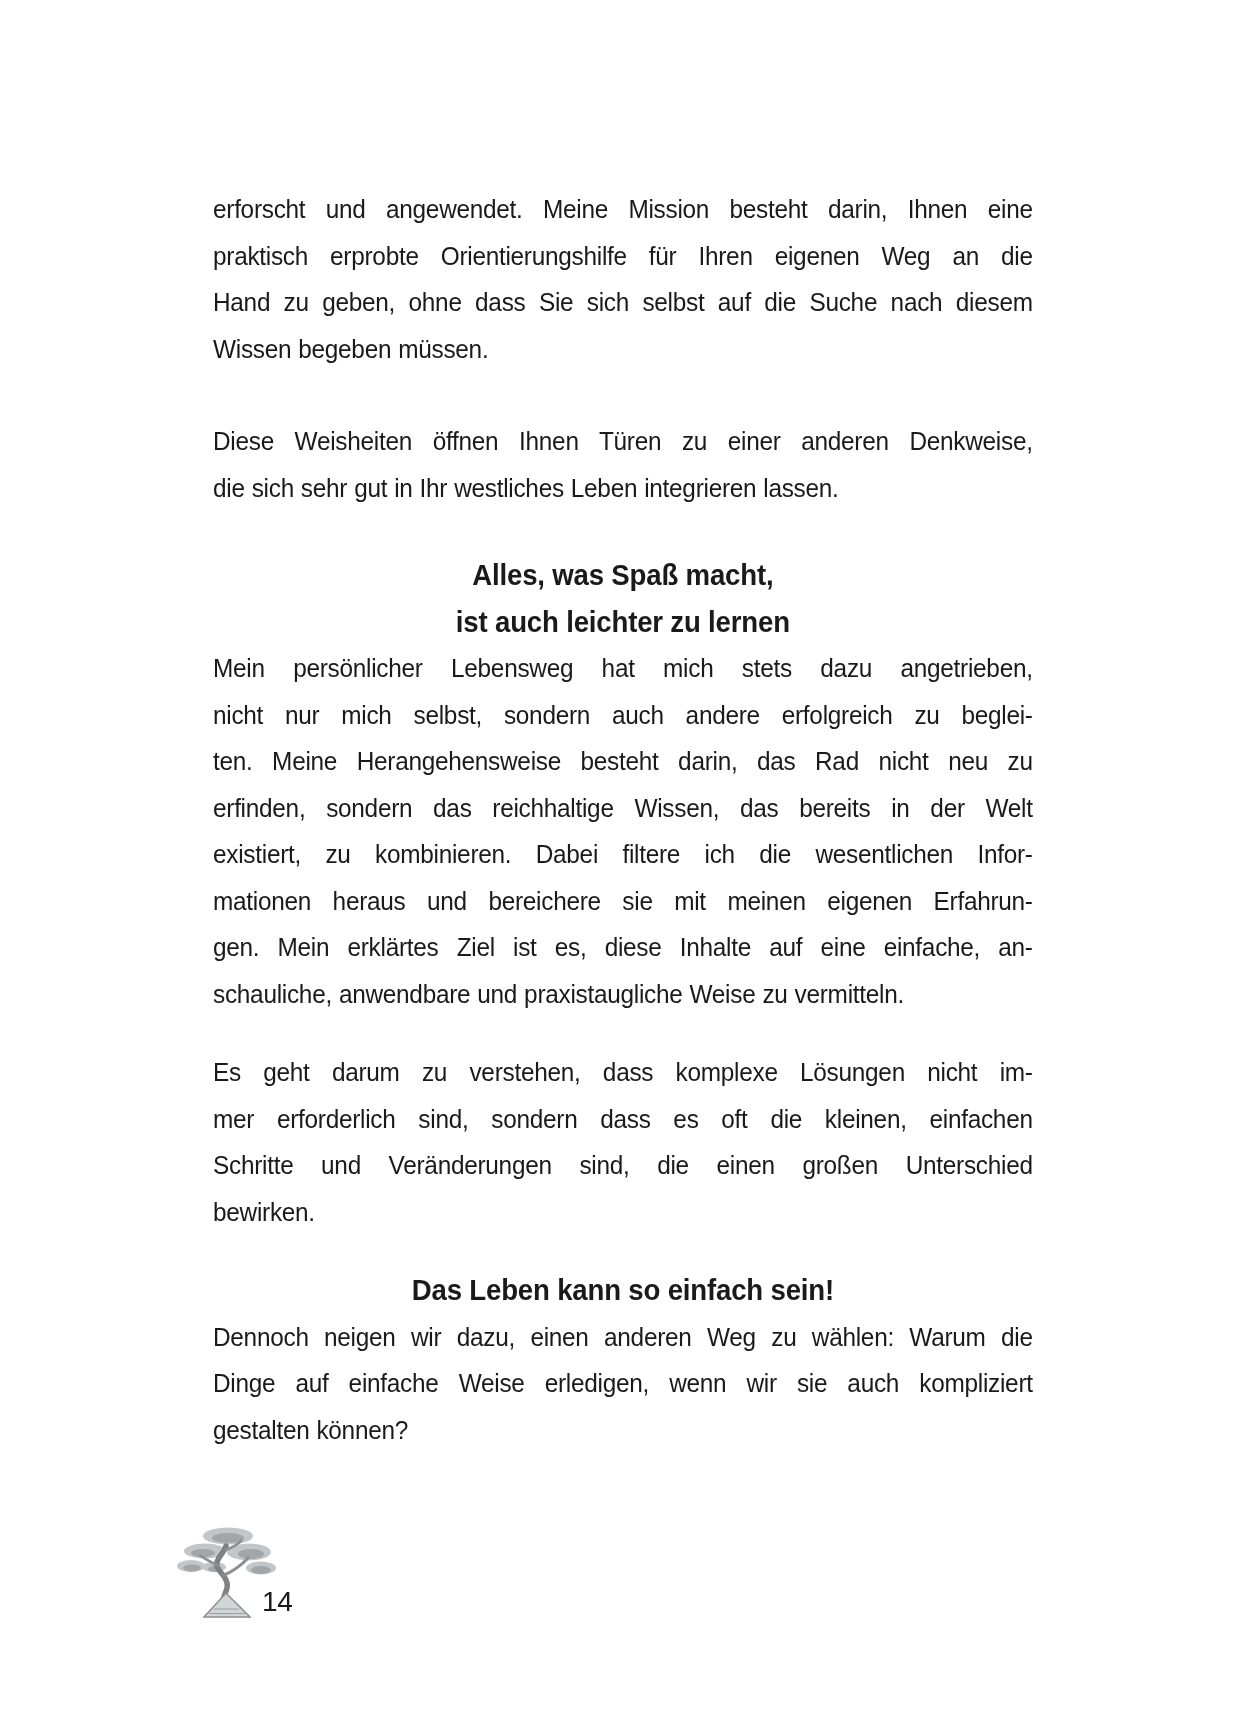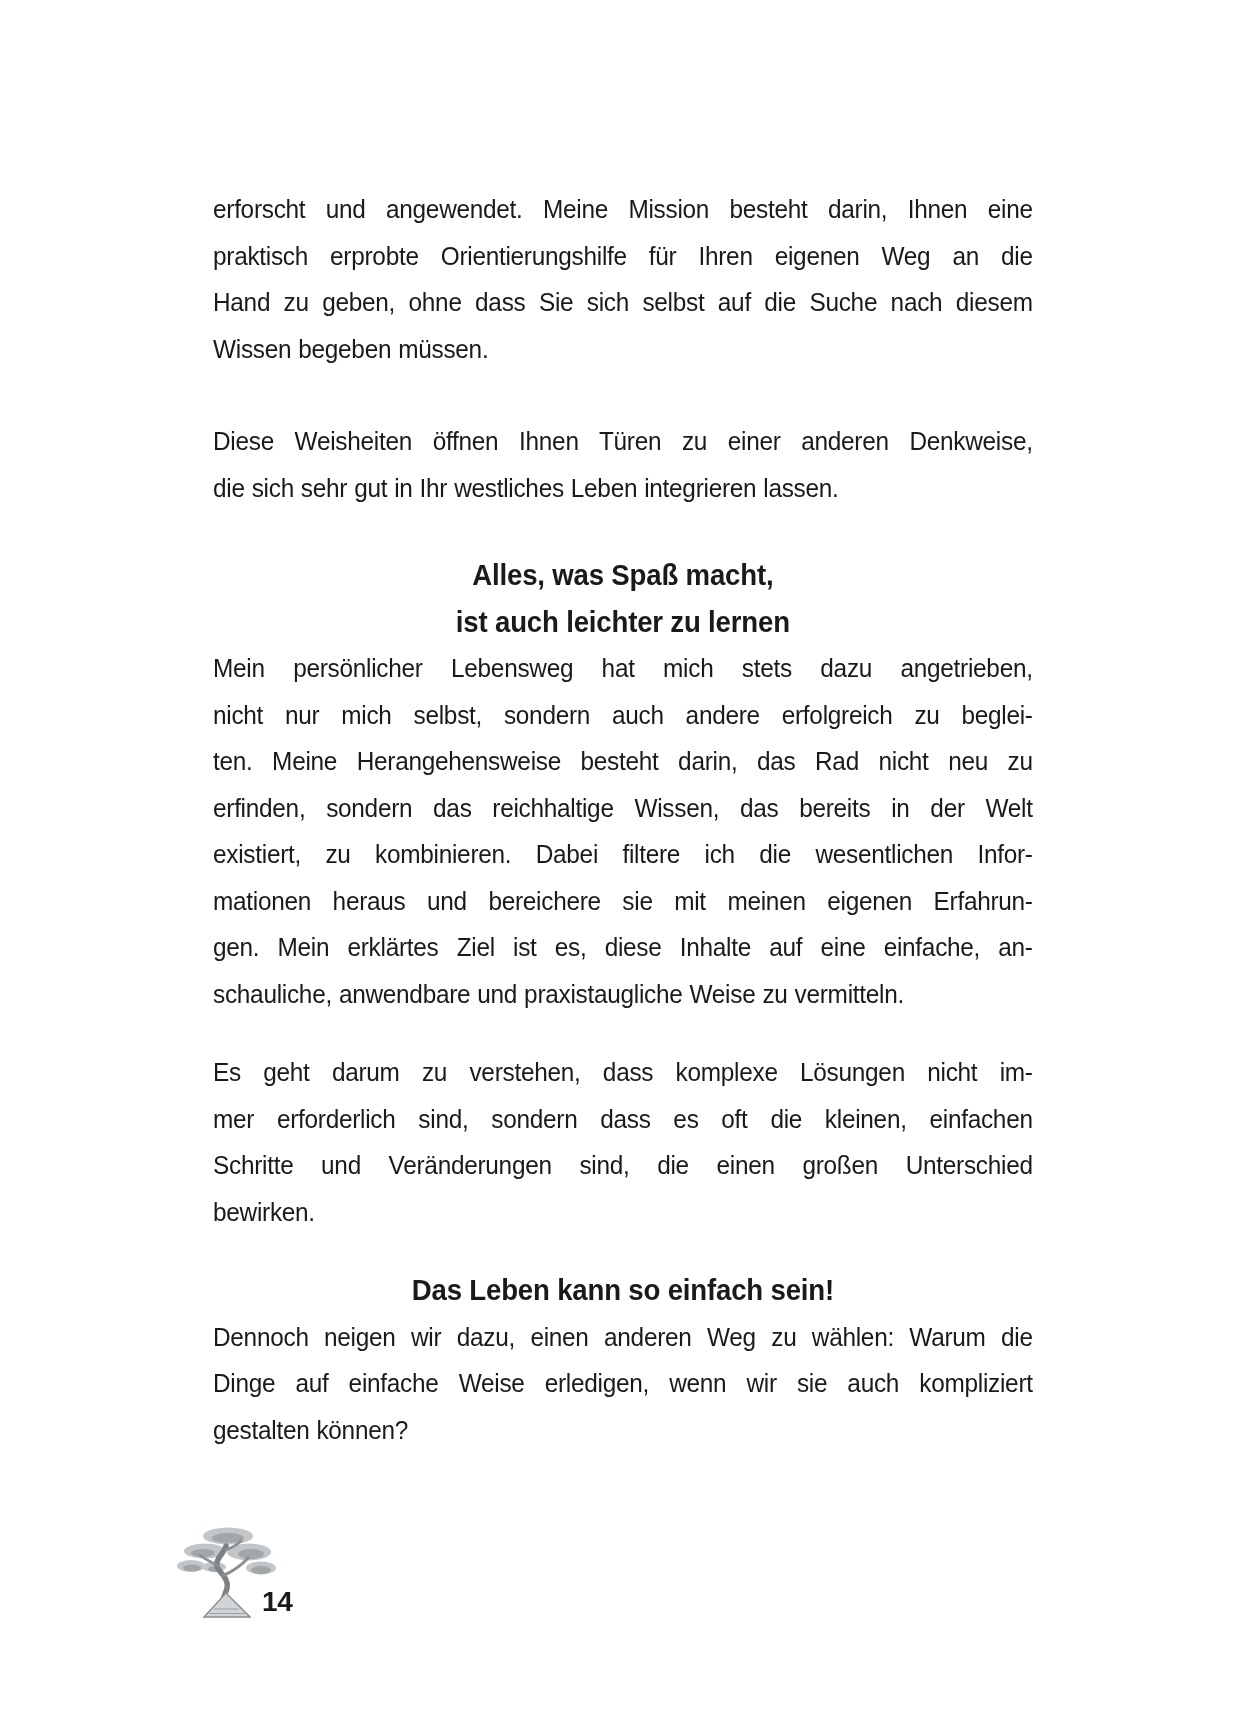--- a/index.html
+++ b/index.html
@@ -52,21 +52,20 @@
   [data-name="verstehen-paragraph"] { margin-top: 32px; }
   [data-name="heading-leben"]       { margin-top: 32px; }
   [data-name="dennoch-paragraph"]   { margin-top: 0; }
 
   .footer {
     position: absolute;
     left: 176px;
     top: 1524px;
     width: 190px;
     height: 100px;
-    font-weight: bold;
   }
   .footer svg { position: absolute; left: 0; top: 0; width: 100px; height: 96px; }
   .pagenum {
     position: absolute;
     left: 86px;
     top: 62px;
     font-size: 28px;
     letter-spacing: -0.3px;
     color: #1a1a1a;
   }

